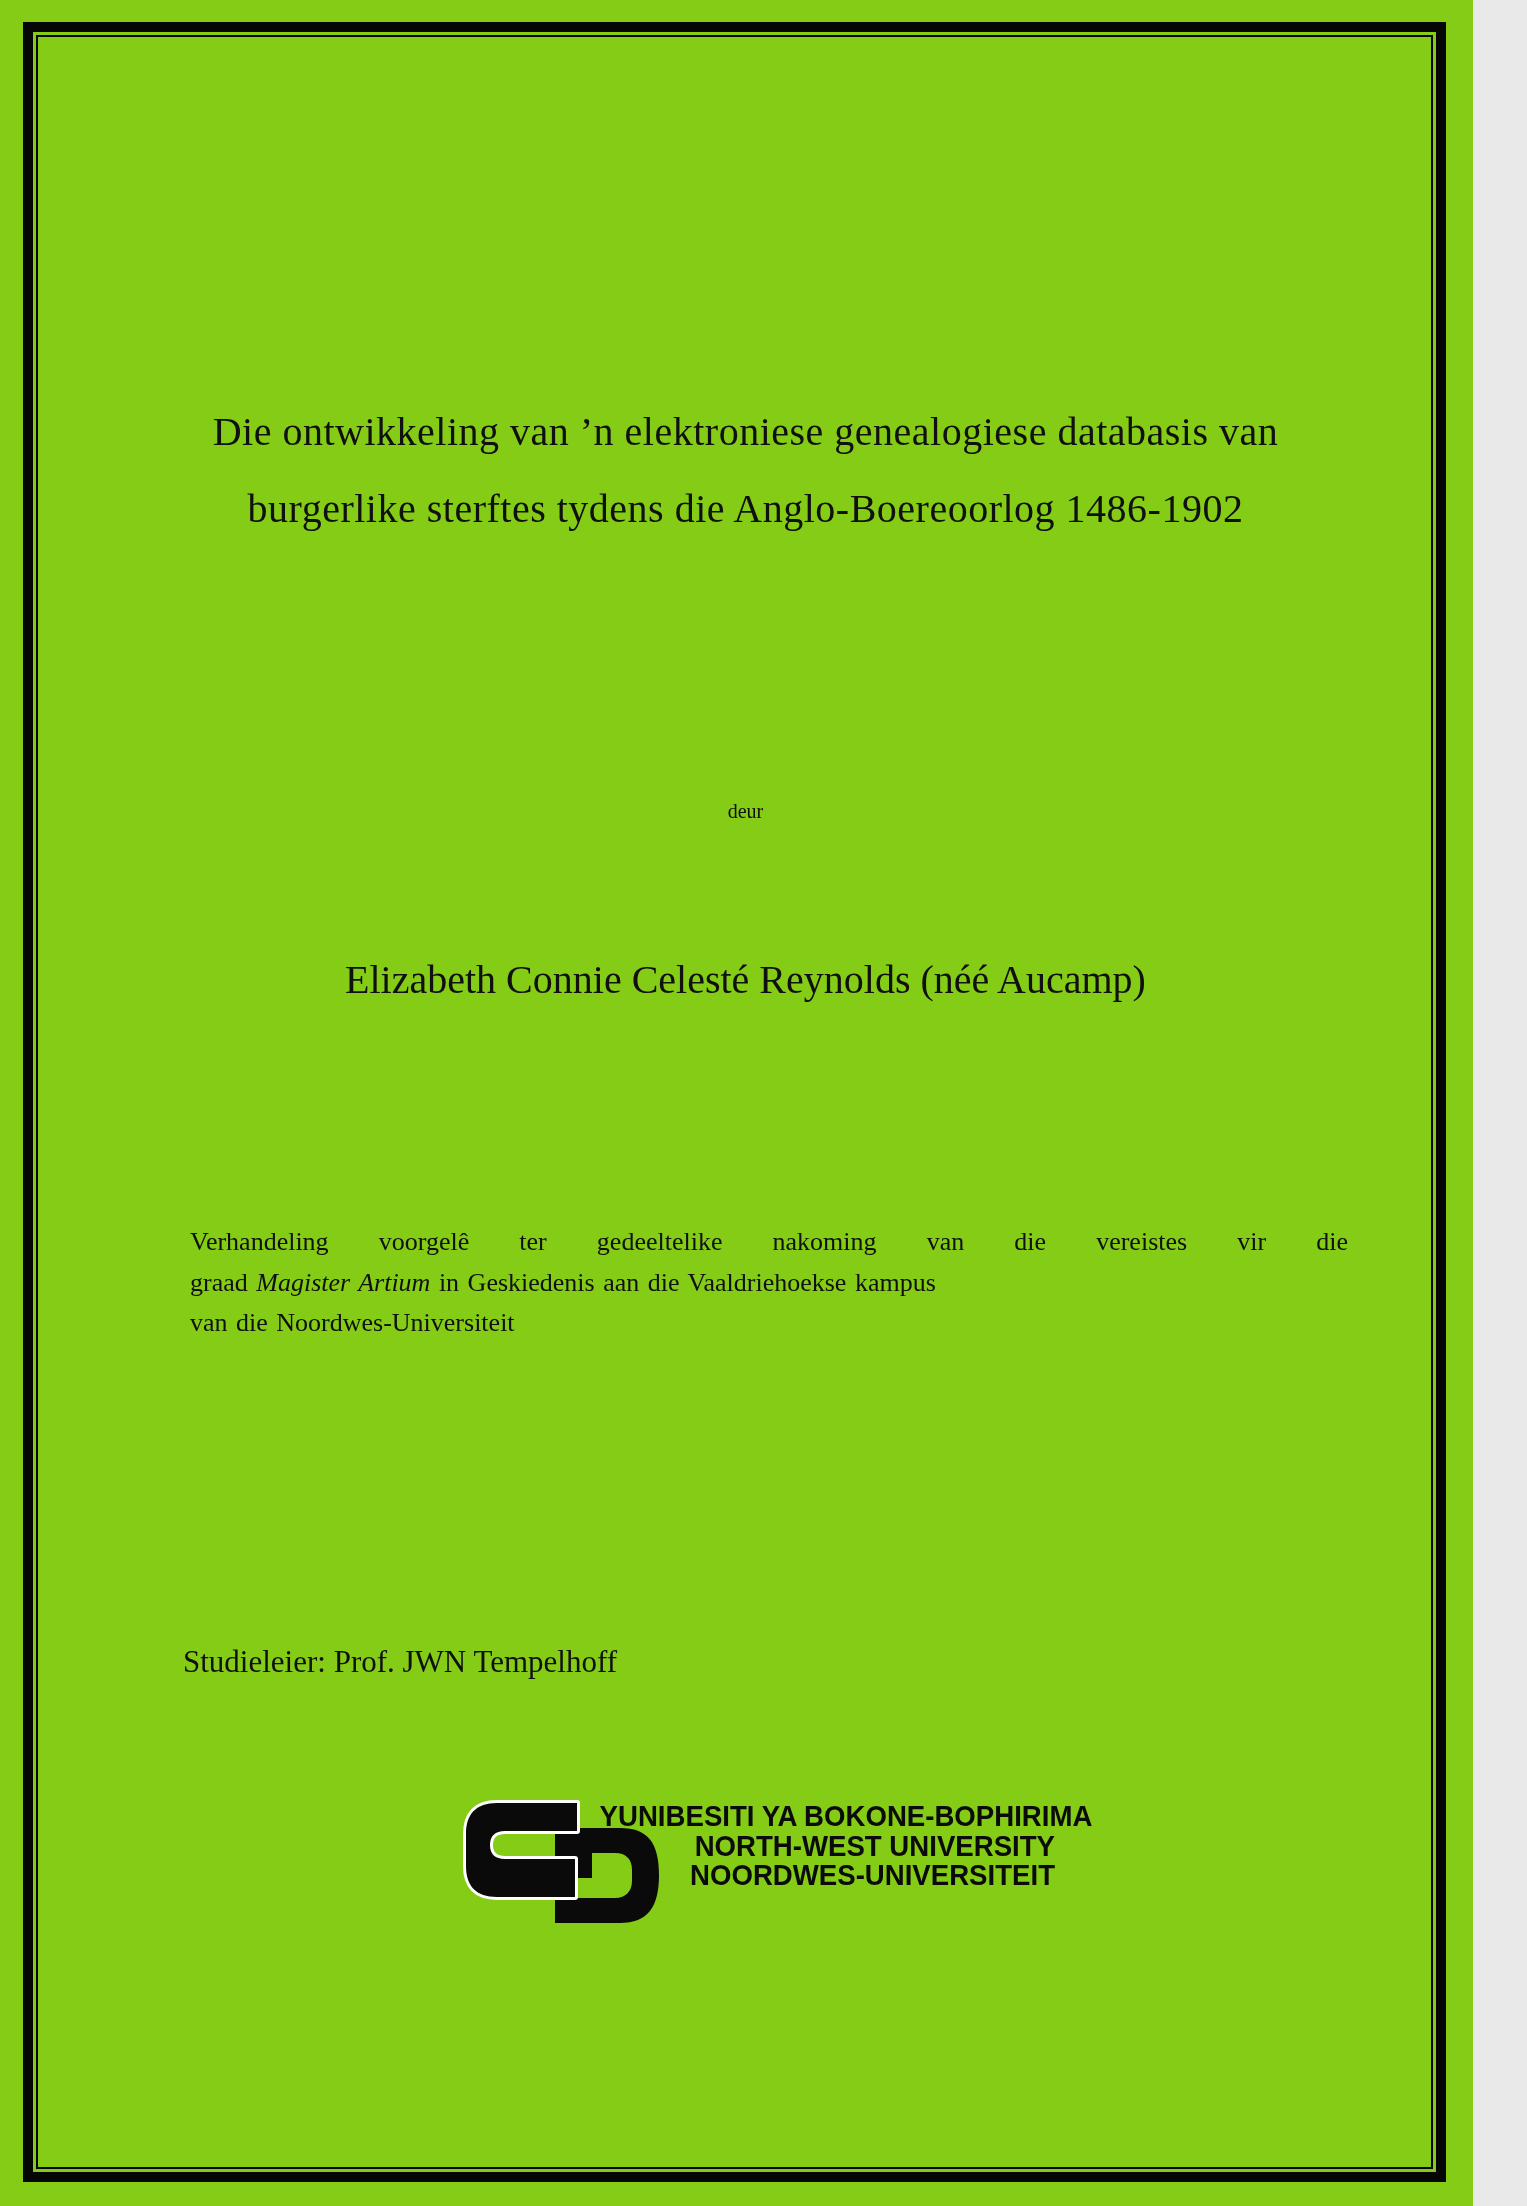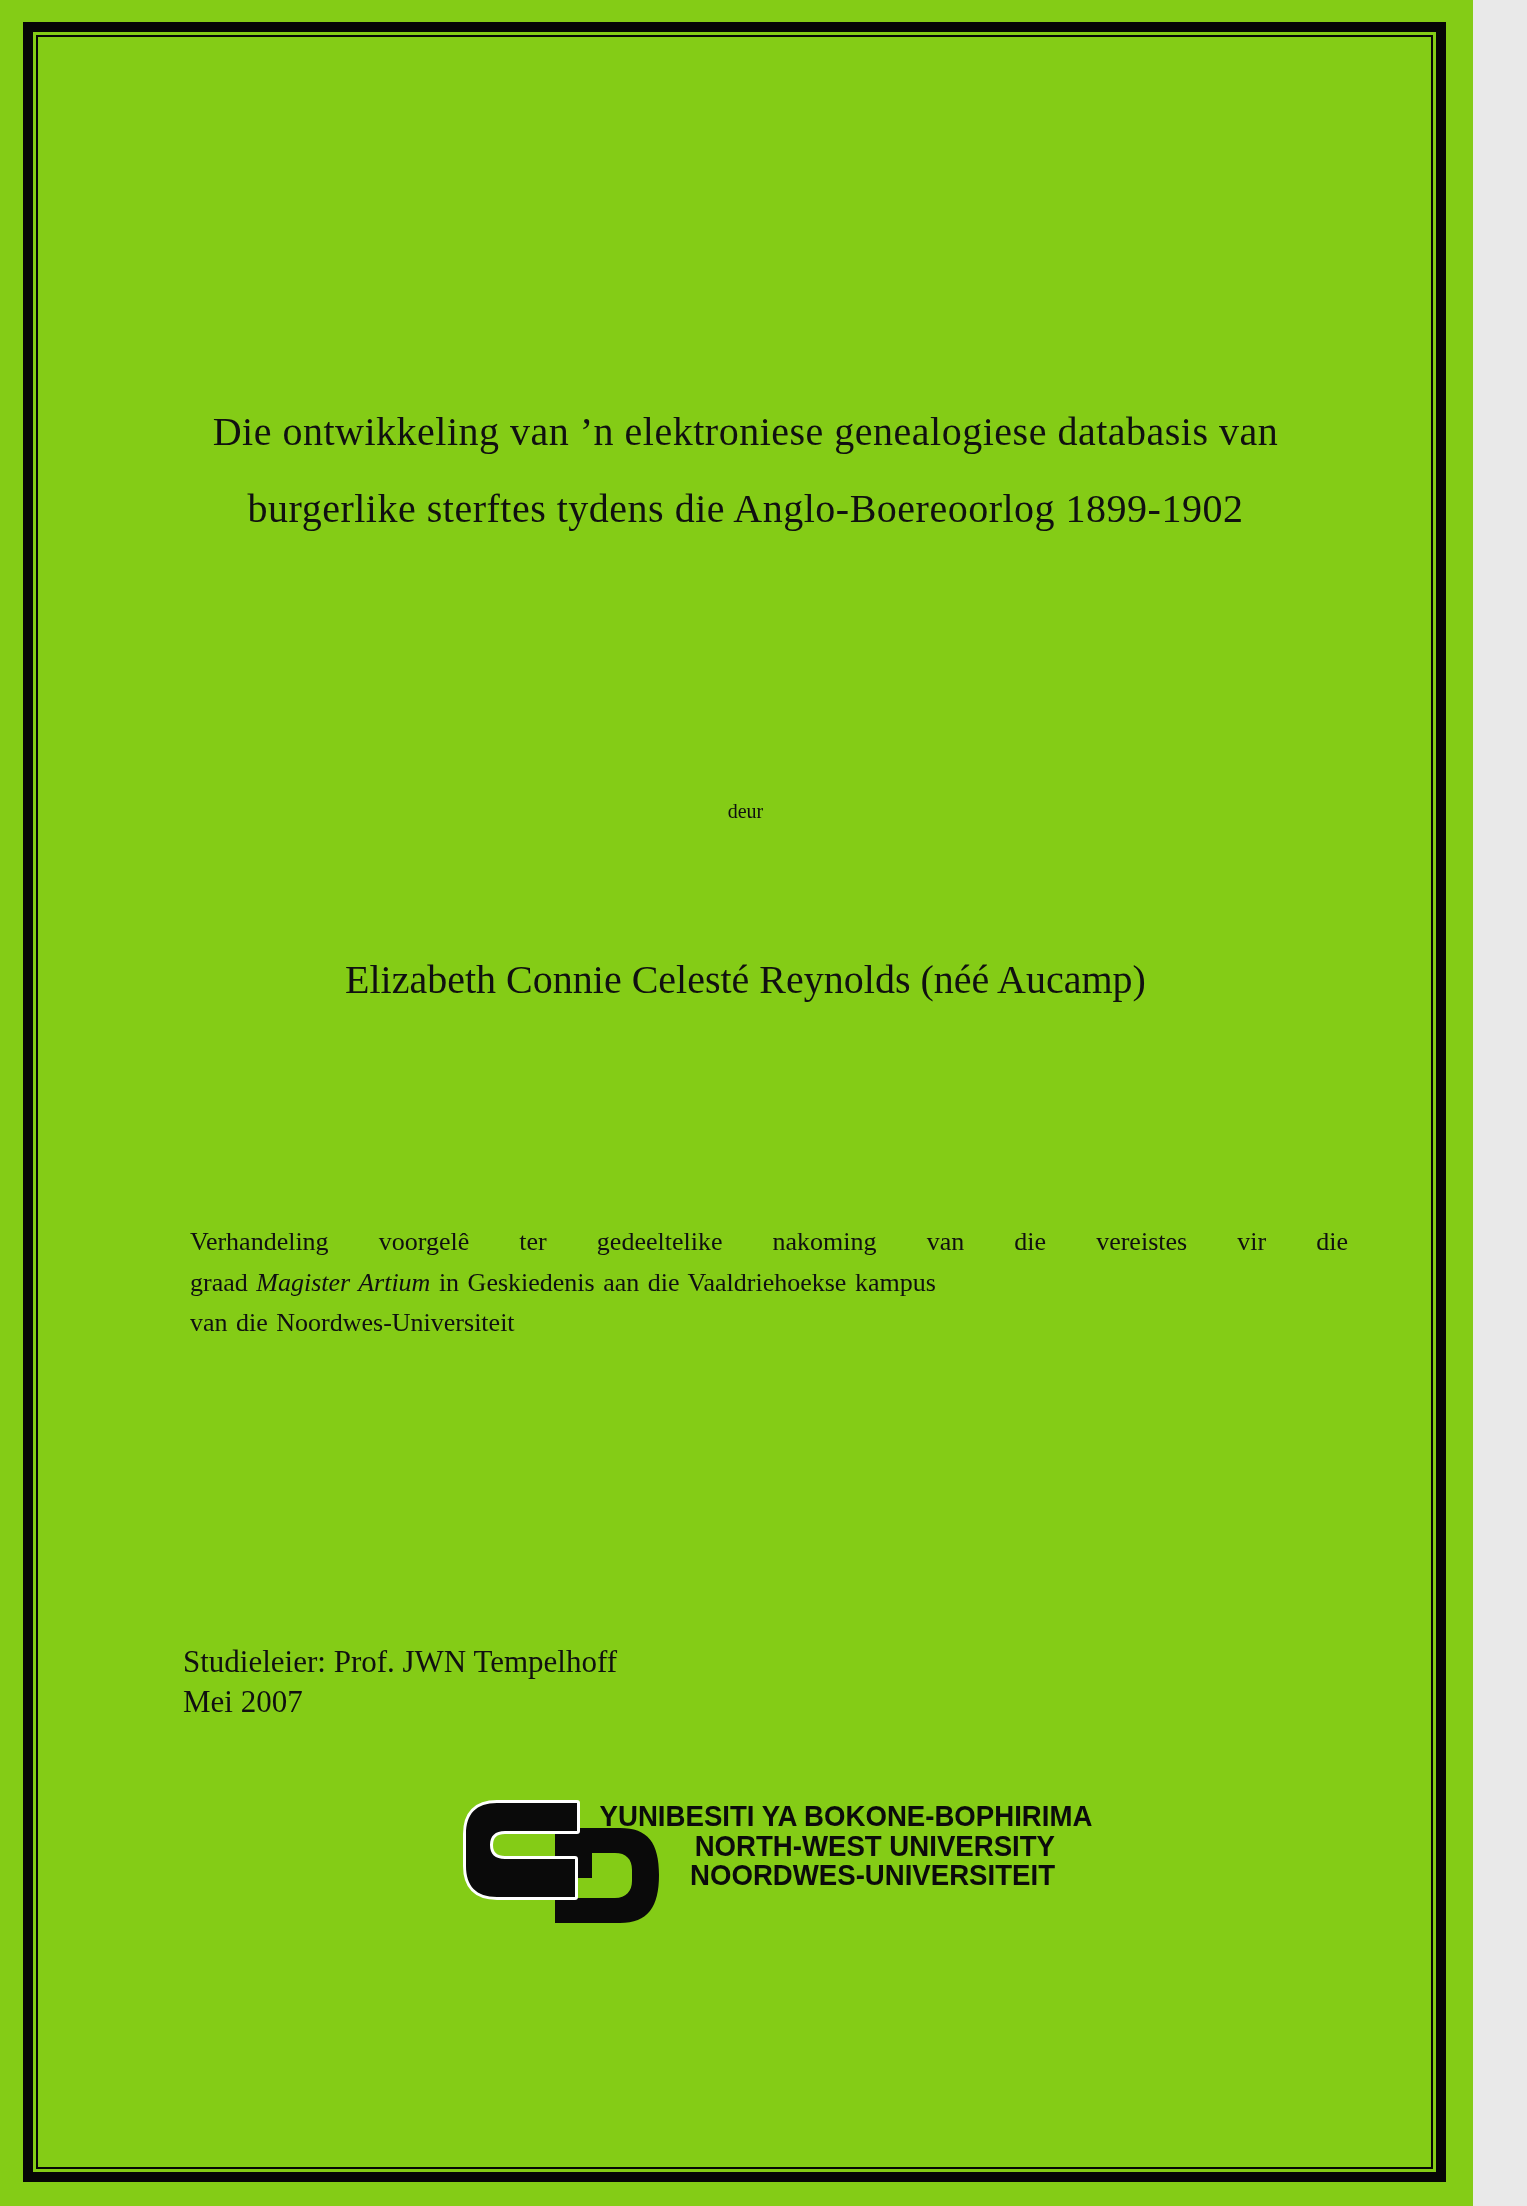--- a/index.html
+++ b/index.html
@@ -98,36 +98,35 @@
 <body>
 
 <div class="page">
 
   <div class="frame-outer">
     <div class="frame-inner"></div>
   </div>
 
   <div class="centered title-block">
     <div>Die ontwikkeling van ’n elektroniese genealogiese databasis van</div>
-    <div>burgerlike sterftes tydens die Anglo-Boereoorlog 1899-1902</div>
+    <div>burgerlike sterftes tydens die Anglo-Boereoorlog 1486-1902</div>
   </div>
 
   <div class="centered byline">deur</div>
 
   <div class="centered author">Elizabeth Connie Celesté Reynolds (néé Aucamp)</div>
 
   <div class="statement">
     <div class="justified">Verhandeling voorgelê ter gedeeltelike nakoming van die vereistes vir die</div>
     <div><span>graad </span><span class="italic">Magister Artium</span><span> in Geskiedenis aan die Vaaldriehoekse kampus</span></div>
     <div>van die Noordwes-Universiteit</div>
   </div>
 
   <div class="supervisor-block">
     <div>Studieleier: Prof. JWN Tempelhoff</div>
-    <div>Mei 2007</div>
   </div>
 
   <svg class="logo-mark" viewBox="0 0 220 135" xmlns="http://www.w3.org/2000/svg" aria-hidden="true">
 
     <path fill="#0a0a0a" d="M105,33 L170,33 C198,33 209,48 209,80 C209,112 198,128 170,128 L105,128 L105,103 L165,103
              C176,103 182,96 182,86 L182,75 C182,64 176,58 165,58 L142,58 L142,83 L105,83 Z"></path>
 
     <path fill="#0a0a0a" stroke="#ffffff" stroke-width="6" paint-order="stroke" stroke-linejoin="round" d="M127,8 L47,8 C26,8 16,19 16,39 L16,71 C16,91 26,102 47,102 L125,102 L125,64 L55,64
              C45,64 40,59 40,50 C40,41 45,36 55,36 L127,36 Z"></path>
   </svg>

